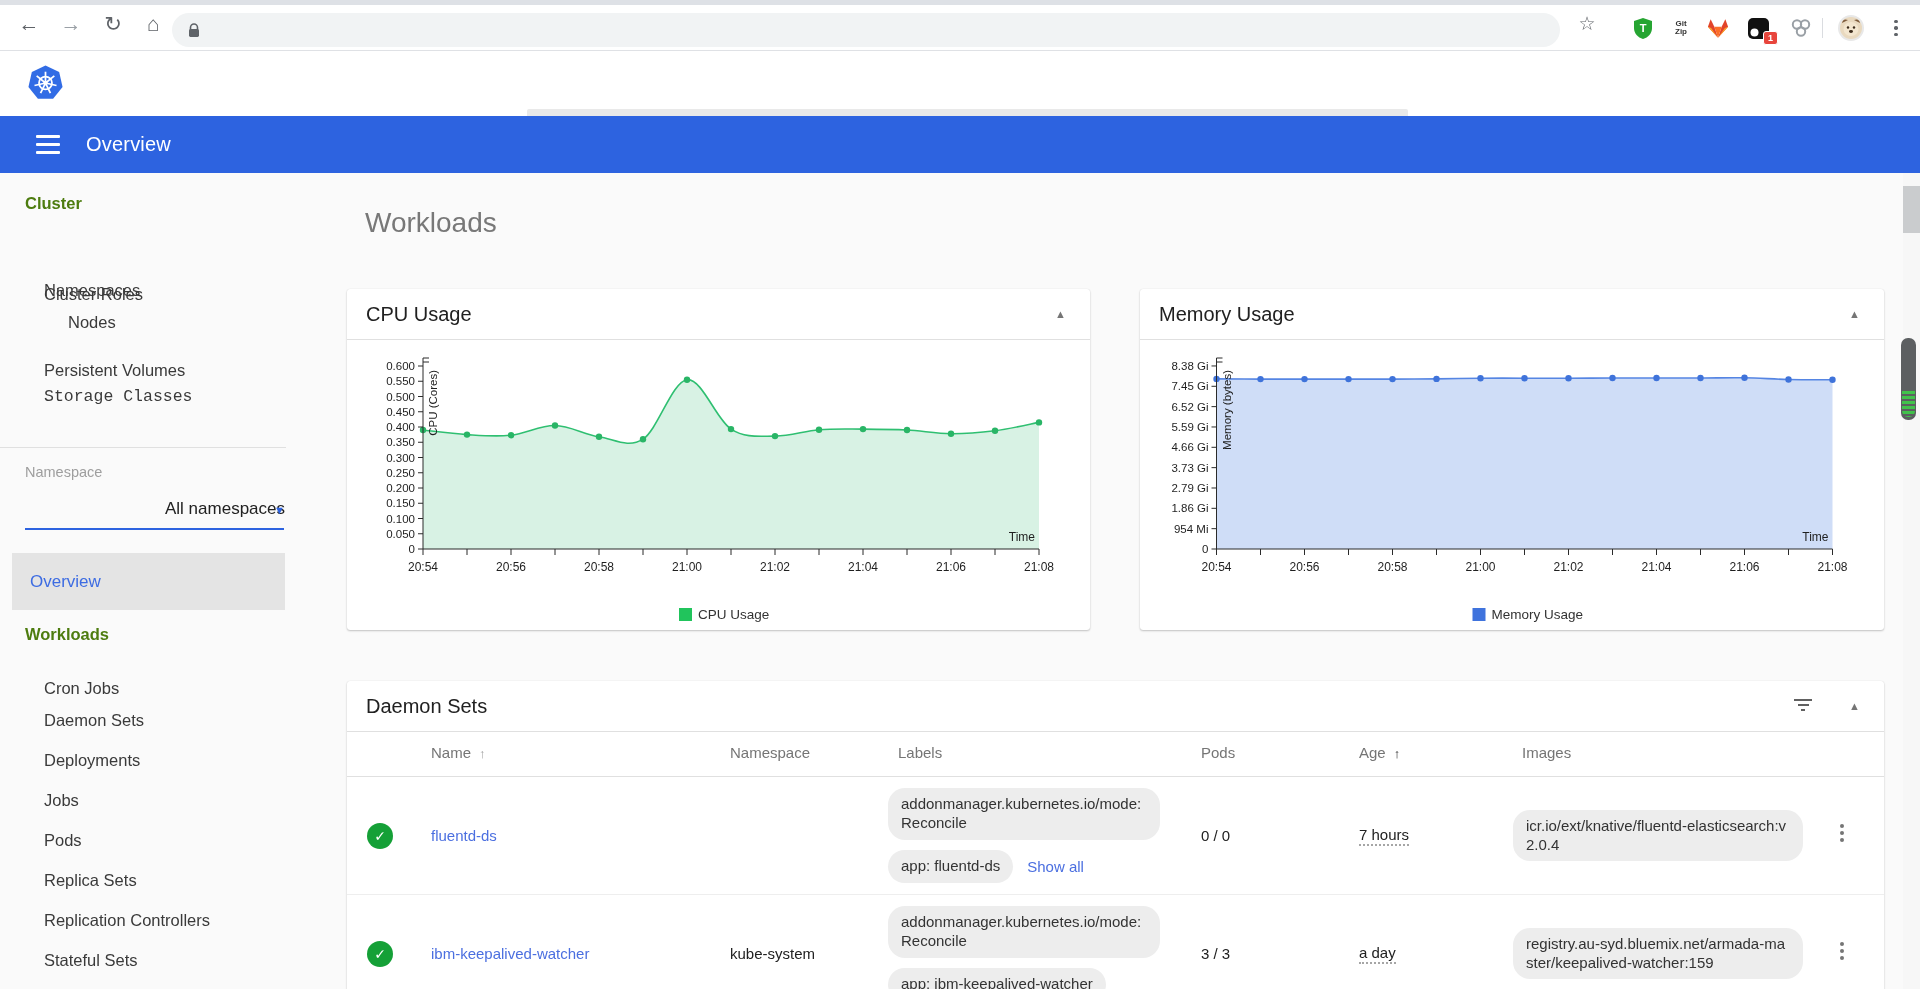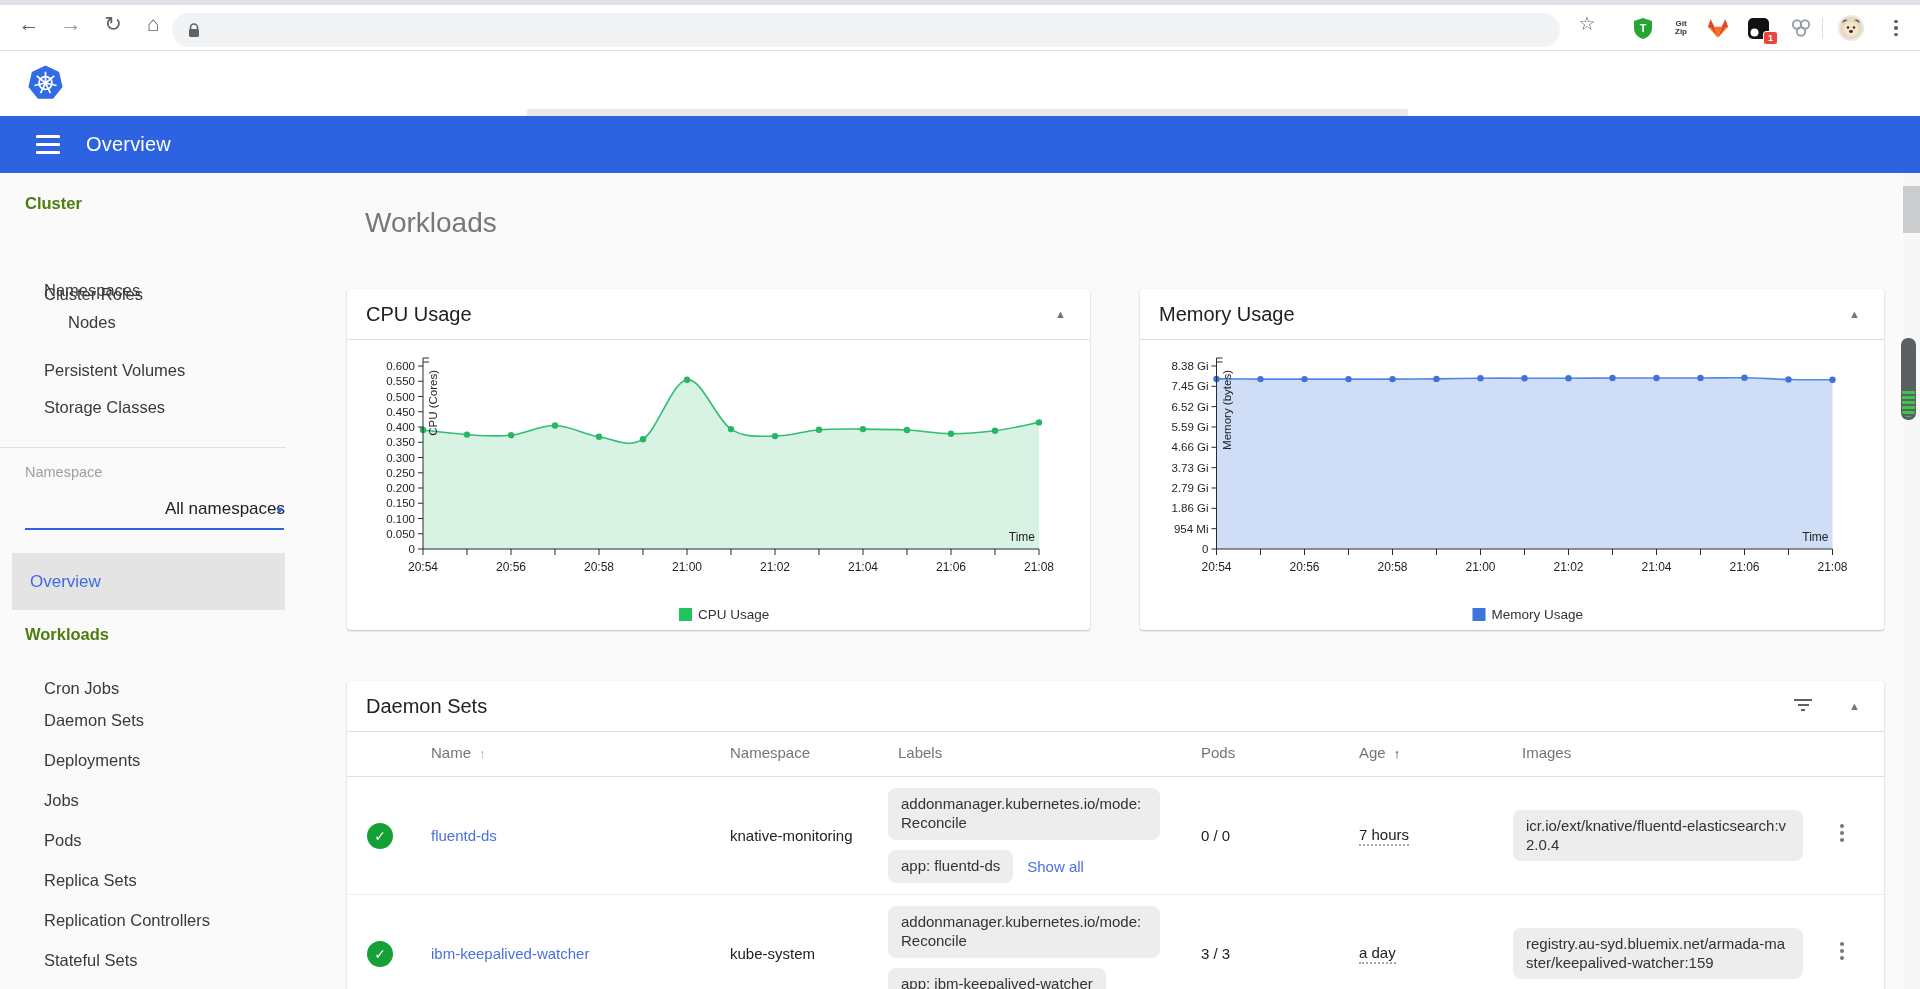--- a/index.html
+++ b/index.html
@@ -76,21 +76,21 @@
   #ds-headrow { position:absolute; left:0; top:50px; width:100%; height:46px; border-bottom:1px solid #e0e0e0; }
   .col-hd { position:absolute; top:13px; font-size:15px; color:#757575; }
   .sort-arrow { font-size:13px; margin-left:8px; }
   .ds-row { position:absolute; left:0; width:100%; height:118px; border-bottom:1px solid #eee; }
   .cell { position:absolute; top:0; height:100%; display:flex; align-items:center; }
   .status-ic { width:26px; height:26px; border-radius:50%; background:#15a037; color:#fff; font-size:14px;
     font-weight:bold; display:flex; align-items:center; justify-content:center; }
   .dslink { color:#4b6fe0; font-size:15px; text-decoration:none; cursor:pointer; }
   .plain { font-size:15px; color:#212121; }
   .chips { flex-wrap:wrap; gap:10px 14px; align-content:center; }
-  .chip { background:#ededed; border-radius:8px; padding:7px 13px; font-size:15px; color:#333;
+  .chip { background:#ededed; border-radius:17px; padding:7px 13px; font-size:15px; color:#333;
     line-height:1.25; word-break:break-all; max-width:272px; }
   .chip.img { max-width:290px; background:#ededed; }
   .showall { color:#4b6fe0; font-size:15px; cursor:pointer; }
   .agespan { font-size:15px; color:#212121; border-bottom:2px dotted #a6a6a6; padding-bottom:1px; cursor:default; }
   .rowmenu { position:absolute; top:50%; margin-top:-12px; display:flex; flex-direction:column; gap:3px;
     align-items:center; cursor:pointer; width:18px; }
   .rowmenu i { width:4px; height:4px; border-radius:50%; background:#757575; }
 
   
   #scroll-track { left:1903px; top:173px; width:17px; height:816px; background:#f7f7f7; }
@@ -222,21 +222,21 @@
     <span id="appbar-title">Overview</span>
   </div>
 
   <div id="sidebar" class="abs">
     <span class="side-hdr" style="top:21px">Cluster</span>
     <div id="cluster-items">
         <span class="side-item" style="top: 72px; margin-top: 40px;">Cluster Roles</span>
         <span class="side-item" style="top: 108px;">Namespaces</span>
         <span class="side-item" style="top: 140px; margin-left: 24px;">Nodes</span>
         <span class="side-item" style="top: 188px;">Persistent Volumes</span>
-        <span class="side-item" style="top: 225px;">Storage Classes</span>
+        <span class="side-item" style="top: 214px; font-family: Liberation Mono, monospace;">Storage Classes</span>
       </div>
     <div id="side-divider"></div>
     <span id="ns-label">Namespace</span>
     <div id="ns-select">
       <span id="ns-value">All namespaces</span>
       <span id="ns-caret">▼</span>
     </div>
     <div id="ns-underline"></div>
     <div id="side-overview">
       <span>Overview</span>
@@ -435,23 +435,20 @@
         <span class="col-hd" style="left: 1175px;">Images</span>
       </div>
     <div id="ds-rows">
         <div class="ds-row" style="top: 96px;">
           <div class="cell" style="left: 20px; width: 40px;">
             <div class="status-ic">✓</div>
           </div>
           <div class="cell" style="left: 84px; width: 280px;">
             <a class="dslink">fluentd-ds</a>
           </div>
-          <div class="cell" style="left: 383px; width: 160px;">
-            <span class="plain">knative-monitoring</span>
-          </div>
           <div class="cell chips" style="left: 541px; width: 330px;">
             <span class="chip">addonmanager.kubernetes.io/mode: Reconcile</span>
             <span class="chip">app: fluentd-ds</span>
             <span class="showall">Show all</span>
           </div>
           <div class="cell" style="left: 854px; width: 120px;">
             <span class="plain">0 / 0</span>
           </div>
           <div class="cell" style="left: 1012px; width: 130px;">
             <span class="agespan">7 hours</span>

